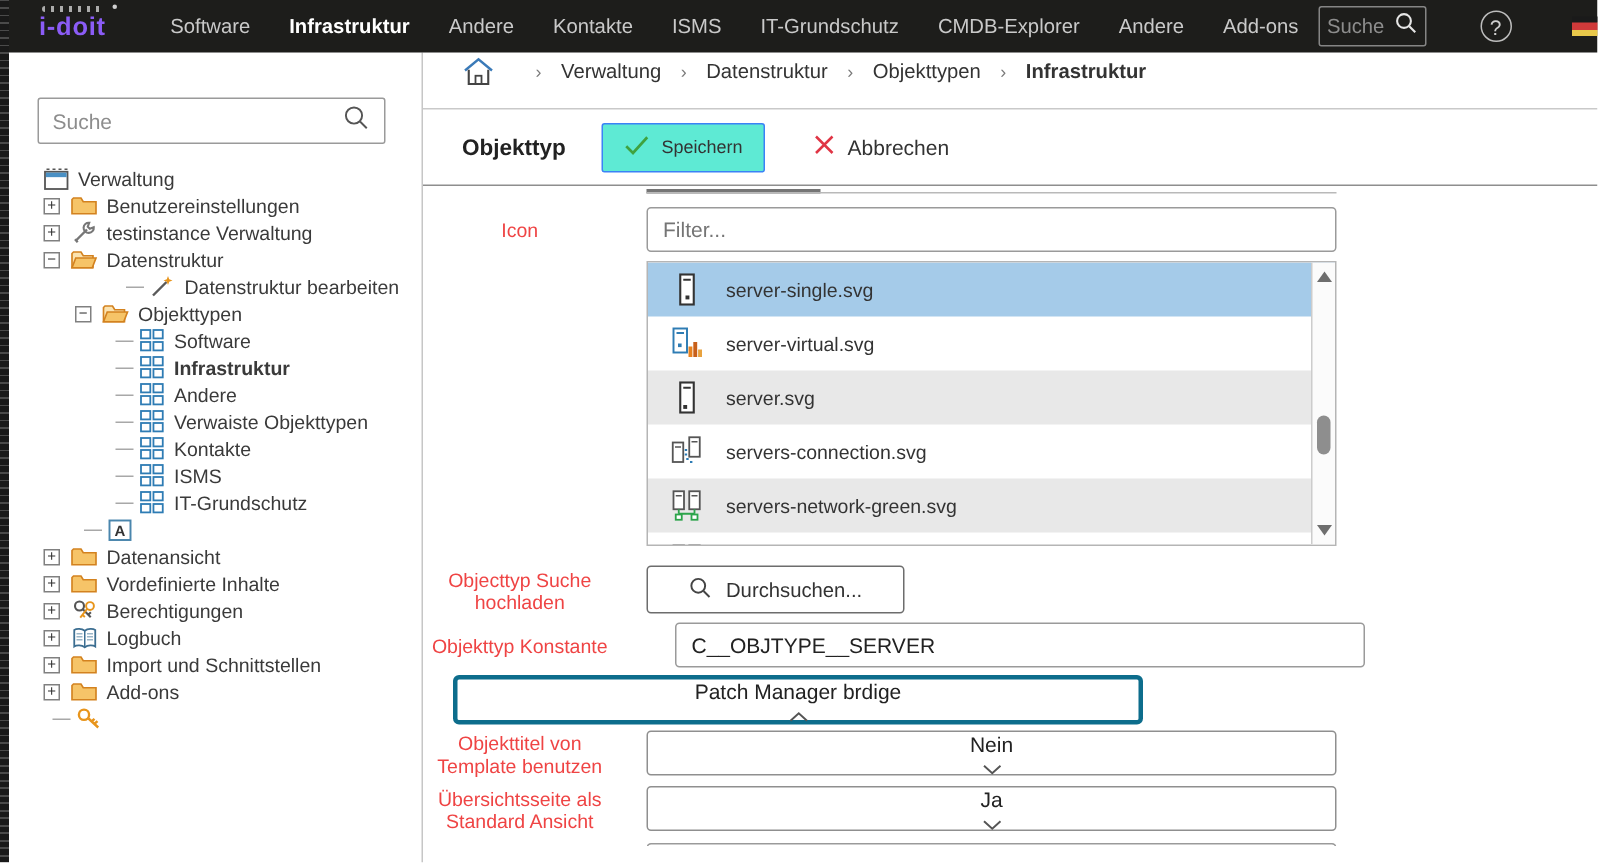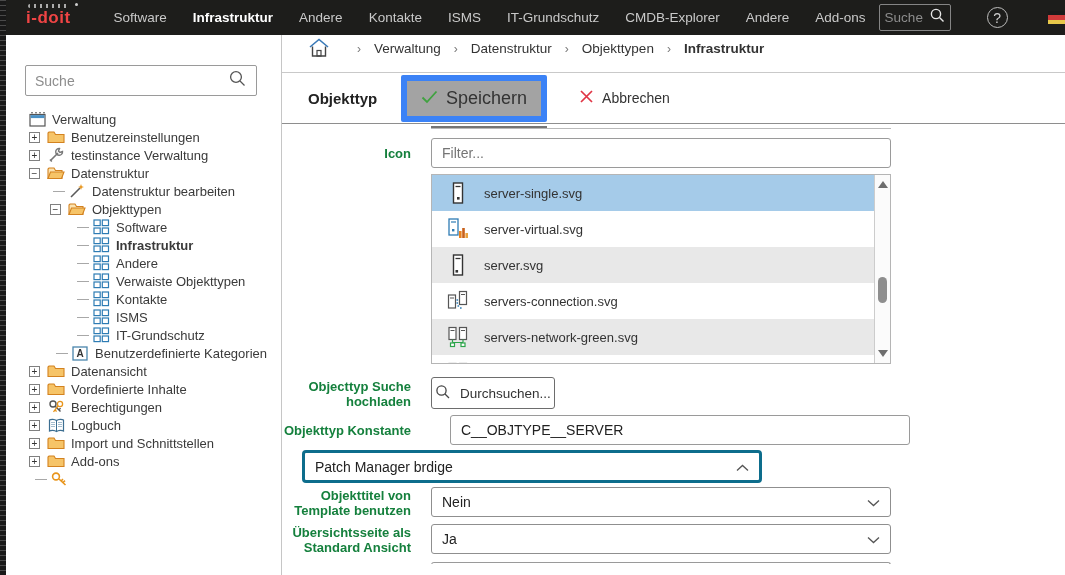--- a/index.html
+++ b/index.html
@@ -6,21 +6,21 @@
   html,body { width:1065px; height:575px; overflow:hidden; }
   body { font-family:"Liberation Sans", sans-serif; background:#fff; position:relative; }
 
   
   .grip { position:absolute; left:0; top:0; width:6px; height:575px; z-index:30;
     background:repeating-linear-gradient(180deg,#4a4a4a 0 1px,#191919 1px 5px); }
 
   
   .navbar { position:absolute; left:0; top:0; width:1065px; height:35px; background:#1d1d1b;
     display:flex; align-items:center; z-index:20; }
-  .logo { color:#ef4444; font-weight:bold; font-size:17px; margin-left:26px; letter-spacing:.5px; position:relative; white-space:nowrap; }
+  .logo { color:#8b5cf6; font-weight:bold; font-size:17px; margin-left:26px; letter-spacing:.5px; position:relative; white-space:nowrap; }
   .logo-dots { position:absolute; top:-4px; left:2px; width:40px; height:4px;
     background:repeating-linear-gradient(90deg,#cfcfcf 0 2px,transparent 2px 6px); border-radius:2px; opacity:.8; }
   .logo-reg { position:absolute; top:-5px; right:-7px; width:3px; height:3px; background:#cfcfcf; border-radius:50%; }
   .nav-items { display:flex; align-items:center; margin-left:30px; }
   .nav-item { color:#c9c9c9; font-size:13.5px; padding:0 13px; cursor:pointer; white-space:nowrap; }
   .nav-item.active { color:#fff; font-weight:bold; }
   .nav-right { margin-left:auto; display:flex; align-items:center; }
   .nav-search { width:72px; height:27px; border:1px solid #858585; border-radius:2px;
     display:flex; align-items:center; padding:0 5px; background:transparent; }
   .nav-search input { border:none; outline:none; background:transparent; width:44px;
@@ -52,54 +52,54 @@
   .breadcrumb { height:49px; display:flex; align-items:center; padding-left:26px;
     border-bottom:1px solid #c9c9c9; }
   .crumb-home { width:22px; height:20px; margin-right:14px; cursor:pointer; }
   .crumb-sep { color:#7a7a7a; font-size:12px; margin:0 13px; }
   .crumb-item { font-size:13.5px; color:#333; cursor:pointer; }
   .crumb-item.last { font-weight:bold; }
 
   .panel-header { height:51px; display:flex; align-items:center; padding-left:26px;
     border-bottom:1px solid #8e8e8e; }
   .panel-title { font-size:15px; font-weight:bold; color:#222; width:93px; }
-  .btn-save { display:flex; align-items:center; gap:8px; border:6px solid #3b82f6; border-radius:2px;
-    background:#a3a3a3; padding:7px 14px; font-size:18px; color:#333; cursor:pointer; font-family:inherit; }
+  .btn-save { display:flex; align-items:center; gap:8px; border:1px solid #3b82f6; border-radius:2px;
+    background:#5eead4; padding:7px 14px; font-size:12px; color:#333; cursor:pointer; font-family:inherit; }
   .btn-cancel { display:flex; align-items:center; gap:8px; border:none; background:transparent;
     padding:7px 10px; font-size:14px; color:#333; margin-left:22px; cursor:pointer; font-family:inherit; }
 
   .form-area { position:relative; height:440px; overflow:hidden; }
   .partial-top-dark { position:absolute; left:149px; top:2px; width:116px; height:3px; background:#757575; }
   .partial-top-line { position:absolute; left:149px; top:4px; width:460px; height:1px; background:#b9b9b9; }
 
   .frm-row { display:flex; }
-  .frm-label { width:129px; text-align:right; font-size:13px; font-weight:bold; color:#15803d; line-height:15px; }
+  .frm-label { width:129px; text-align:center; font-size:13px; font-weight:normal; color:#ef4444; line-height:15px; }
   .frm-field { margin-left:20px; width:460px; }
 
   .inp { width:100%; height:30px; border:1px solid #9a9a9a; border-radius:3px; padding:0 10px;
     font-size:14px; color:#222; font-family:inherit; outline:none; background:#fff; }
 
   
   .icon-list { margin-top:6px; height:190px; border:1px solid #b5b5b5; position:relative; overflow:hidden; background:#fff; }
   .icon-row { height:36px; display:flex; align-items:center; padding-left:15px; gap:15px; font-size:13px; color:#333; cursor:pointer; }
   .icon-row.selected { background:#a5cbe9; }
   .icon-row.shaded { background:#e8e8e8; }
   .icon-row .fic { width:22px; height:22px; display:flex; align-items:center; justify-content:center; }
   .lscroll { position:absolute; right:0; top:0; bottom:0; width:16px; background:#fbfbfb; border-left:1px solid #ccc; }
   .lscroll .up { position:absolute; top:6px; left:3px; width:0; height:0;
     border-left:5px solid transparent; border-right:5px solid transparent; border-bottom:7px solid #6e6e6e; }
   .lscroll .down { position:absolute; bottom:6px; left:3px; width:0; height:0;
     border-left:5px solid transparent; border-right:5px solid transparent; border-top:7px solid #6e6e6e; }
   .lscroll .thumb { position:absolute; top:102px; left:3px; width:9px; height:26px; background:#8e8e8e; border-radius:5px; }
 
   .btn-browse { display:flex; align-items:center; gap:9px; border:1px solid #6d6d6d; border-radius:3px;
-    background:#fff; height:32px; padding:0 3px; font-size:13.5px; color:#333; cursor:pointer; font-family:inherit; }
+    background:#fff; height:32px; padding:0 27px; font-size:13.5px; color:#333; cursor:pointer; font-family:inherit; }
 
   .dropdown { width:100%; height:30px; border:1px solid #8f8f8f; border-radius:3px; background:#fff;
-    display:flex; align-items:center; padding:0 10px; font-size:14px; color:#222; cursor:pointer; position:relative; }
+    display:flex; align-items:center; padding:0 10px; font-size:14px; color:#222; cursor:pointer; position:relative;flex-direction:column; }
   .dropdown .dval { flex:1; }
   .dropdown.focused { border:3px solid #0d6d8c; border-radius:4px; height:33px; }
   .partial-bottom { margin-left:149px; width:460px; height:5px; border:1px solid #9a9a9a; border-bottom:none;
     border-radius:3px 3px 0 0; }
 </style>
 </head>
 <body>
 
 <div class="grip"></div>
 
@@ -188,21 +188,21 @@
       <div class="tree-row" style="padding-left: 23px;">
         <span class="exp">−</span>
         <span class="ticon">
           <svg width="18" height="14" viewBox="0 0 18 14">
             <path d="M1 3 L1 12.5 L15 12.5 L15 4.5 L8.5 4.5 L7 2 L2 2 Z" fill="#fbe3b0" stroke="#d3821f" stroke-width="1.1"></path>
             <path d="M3.5 6 L17 6 L14.5 12.5 L1 12.5 Z" fill="#f6c468" stroke="#d3821f" stroke-width="1.1"></path>
           </svg>
         </span>
         <span class="tlabel">Datenstruktur</span>
       </div>
-      <div class="tree-row" style="padding-left: 47px;">
+      <div class="tree-row" style="padding-left: 78px;">
         <span class="stub"></span>
         <span class="ticon">
           <svg width="16" height="16" viewBox="0 0 16 16">
             <line x1="2" y1="14" x2="11" y2="5" stroke="#5a5a5a" stroke-width="1.6"></line>
             <path d="M12 1 l.8 2.2 L15 4 l-2.2 .8 L12 7 l-.8 -2.2 L9 4 l2.2 -.8 Z" fill="#e8951c"></path>
           </svg>
         </span>
         <span class="tlabel">Datenstruktur bearbeiten</span>
       </div>
       <div class="tree-row" style="padding-left: 44px;">
@@ -300,21 +300,20 @@
         <span class="tlabel">IT-Grundschutz</span>
       </div>
       <div class="tree-row" style="padding-left: 50px;">
         <span class="stub"></span>
         <span class="ticon">
           <svg width="16" height="15" viewBox="0 0 16 15">
             <rect x="1" y="1" width="14" height="13" fill="#fff" stroke="#4a86ad" stroke-width="1.3"></rect>
             <text x="8" y="11" font-size="10" font-weight="bold" fill="#333" text-anchor="middle" font-family="sans-serif">A</text>
           </svg>
         </span>
-        <span class="tlabel">Benutzerdefinierte Kategorien</span>
       </div>
       <div class="tree-row" style="padding-left: 23px;">
         <span class="exp">+</span>
         <span class="ticon">
           <svg width="18" height="14" viewBox="0 0 18 14">
             <path d="M1 3 L1 12.5 L17 12.5 L17 4.5 L8.5 4.5 L7 2 L2 2 Z" fill="#f6c468" stroke="#d3821f" stroke-width="1.1"></path>
           </svg>
         </span>
         <span class="tlabel">Datenansicht</span>
       </div>

